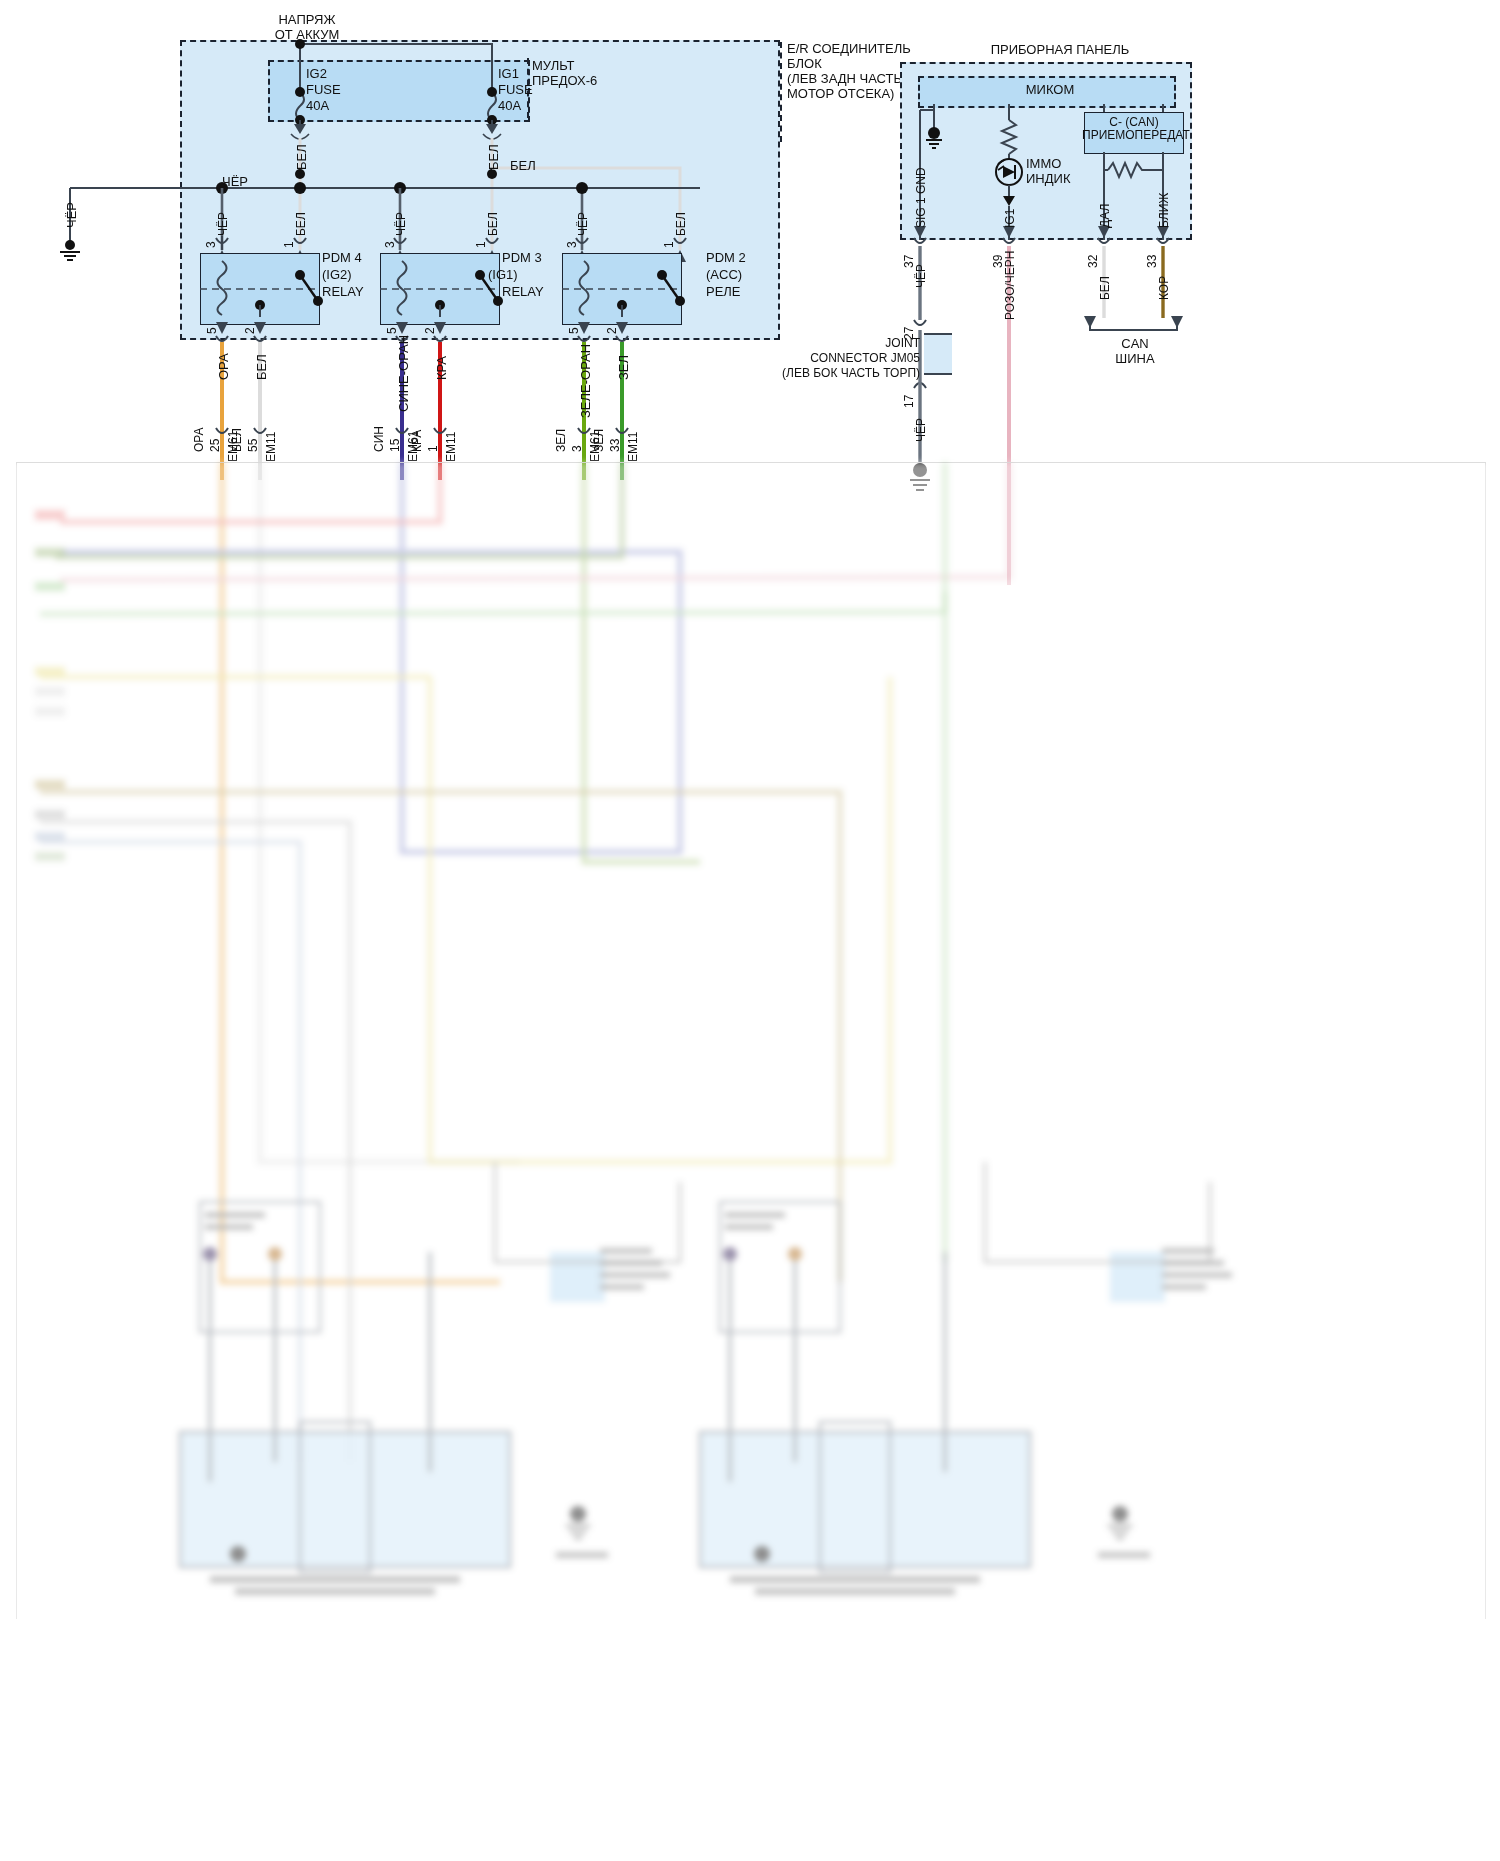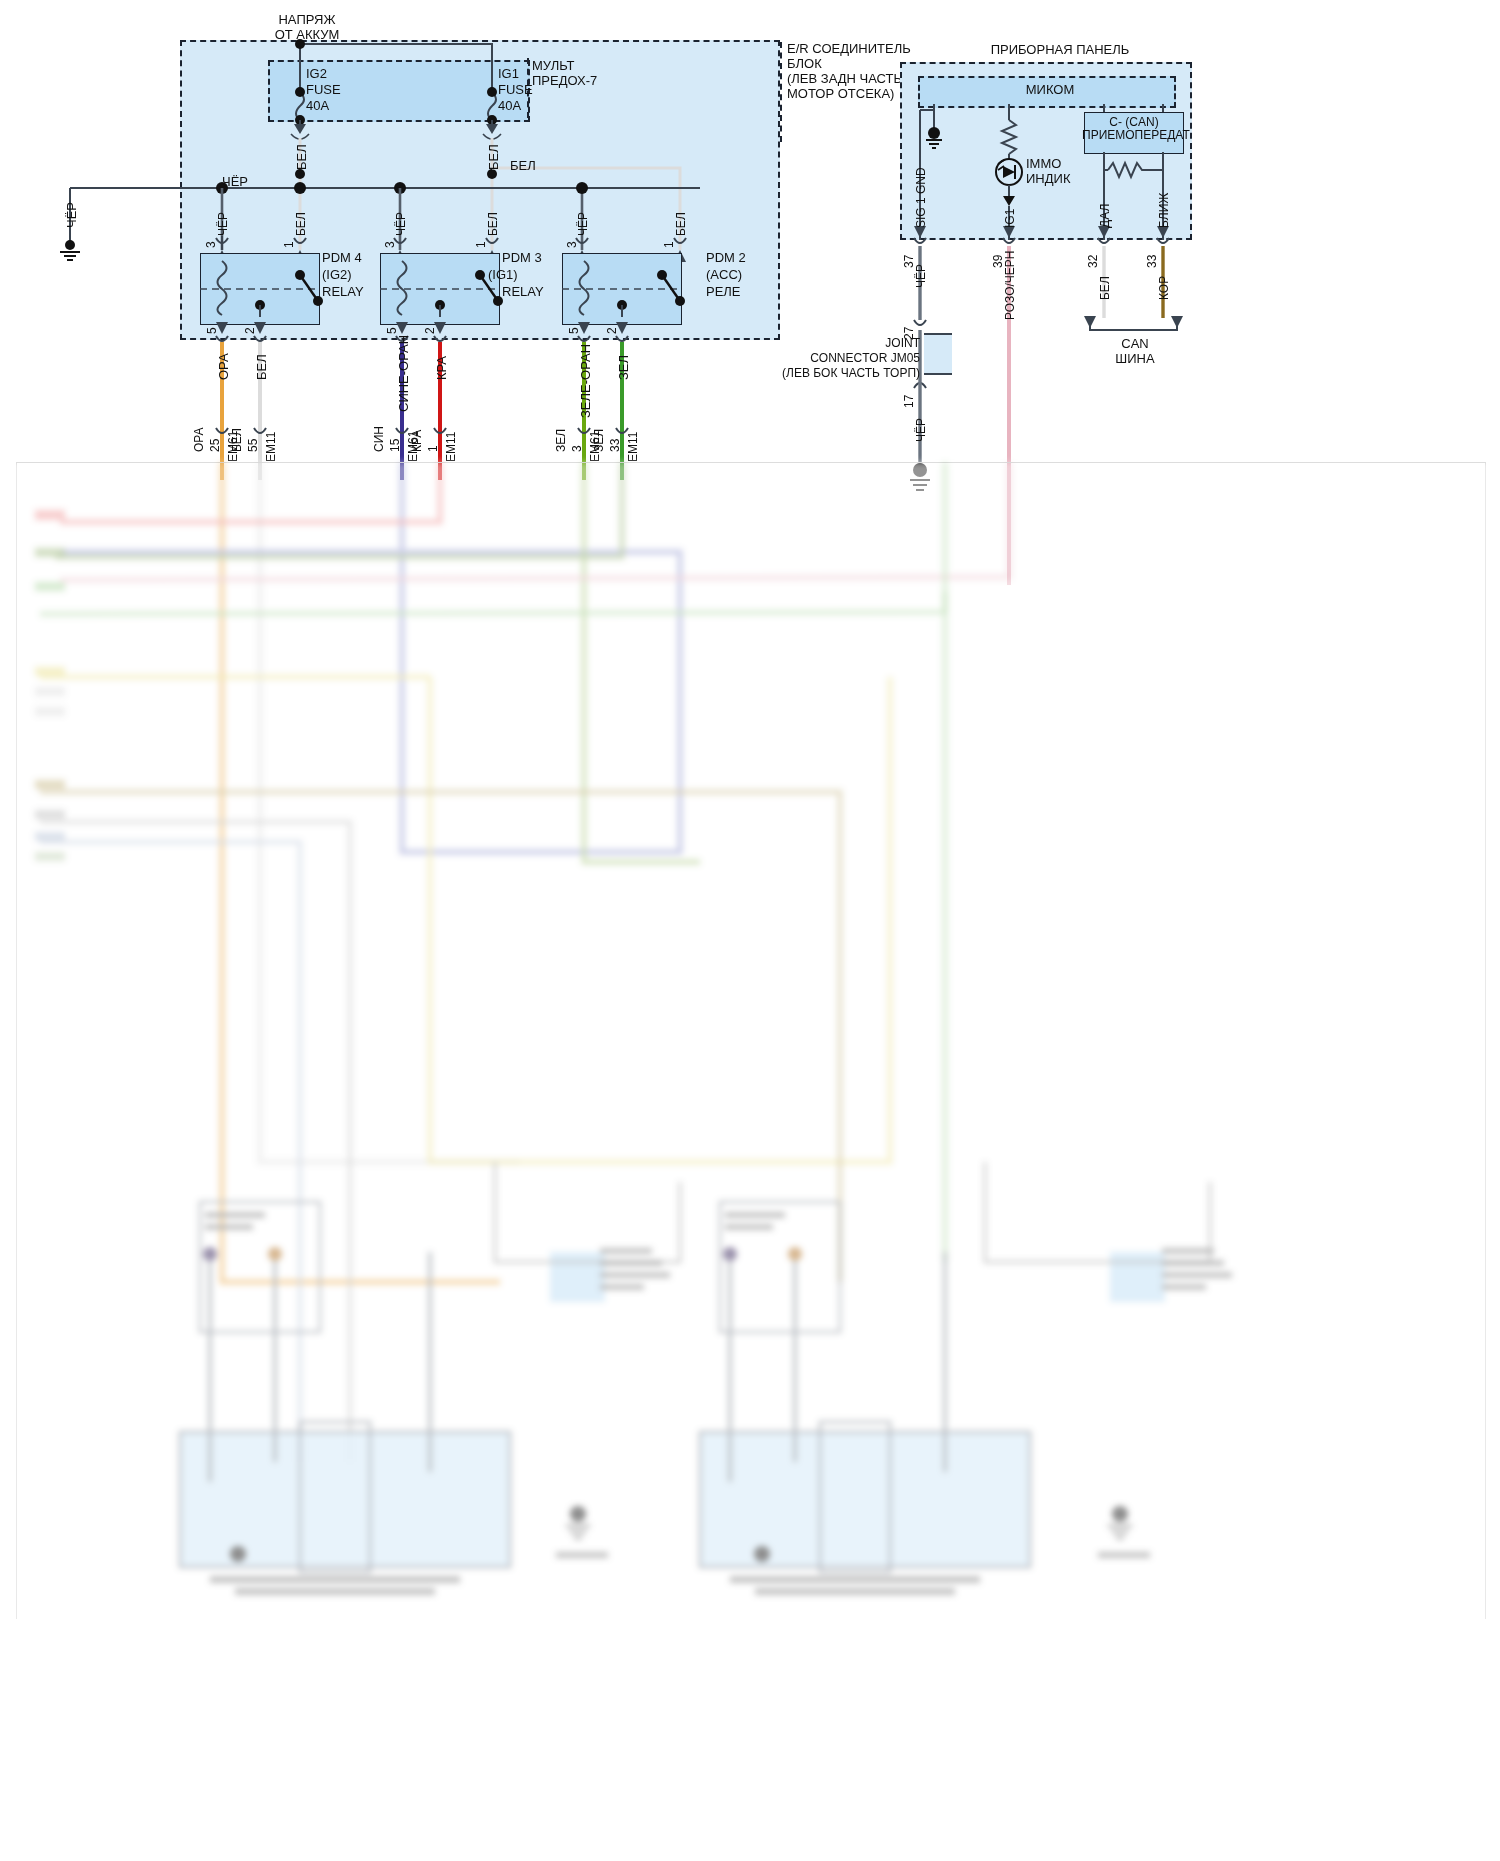--- a/index.html
+++ b/index.html
@@ -27,21 +27,21 @@
   <div class="box-fill" style="left:180px;top:40px;width:600px;height:300px;"></div>
   <div class="dash" style="left:180px;top:40px;width:596px;height:296px;"></div>
 
   <div class="box-fill2" style="left:268px;top:60px;width:262px;height:62px;"></div>
   <div class="dash" style="left:268px;top:60px;width:258px;height:58px;"></div>
 
   <div class="txt c" style="left:242px;top:12px;width:130px;">НАПРЯЖ
 ОТ АККУМ</div>
 
   <div class="txt" style="left:532px;top:58px;width:130px;">МУЛЬТ
-ПРЕДОХ-7</div>
+ПРЕДОХ-6</div>
   <div class="solid" style="left:527px;top:58px;width:0;height:60px;border-left:2px dashed #1b2330;border-right:none;border-top:none;border-bottom:none;"></div>
 
   <div class="txt" style="left:787px;top:41px;width:180px;">E/R СОЕДИНИТЕЛЬ
 БЛОК
 (ЛЕВ ЗАДН ЧАСТЬ
 МОТОР ОТСЕКА)</div>
   <div class="solid" style="left:780px;top:42px;width:0;height:100px;border-left:2px dashed #1b2330;border-right:none;border-top:none;border-bottom:none;"></div>
 
   <svg style="left:0;top:0;width:1500px;height:470px;">
 

